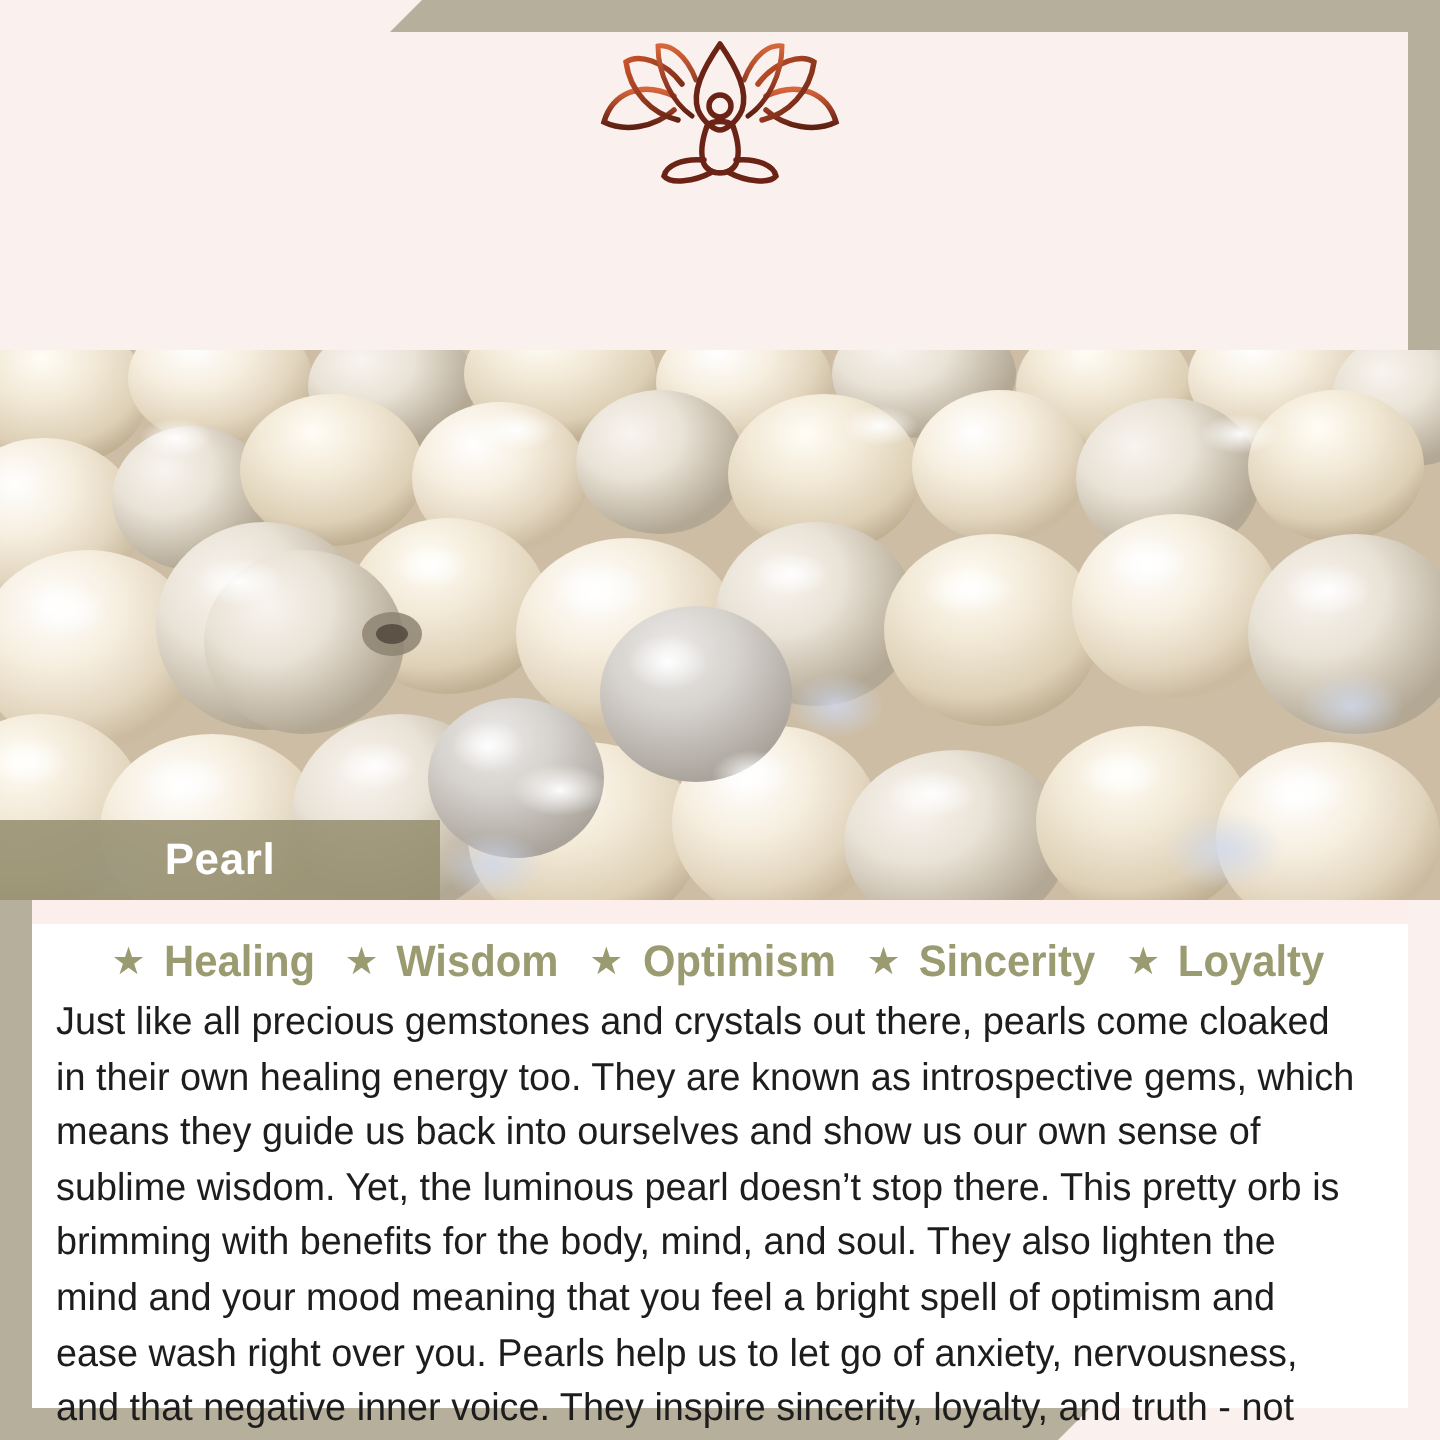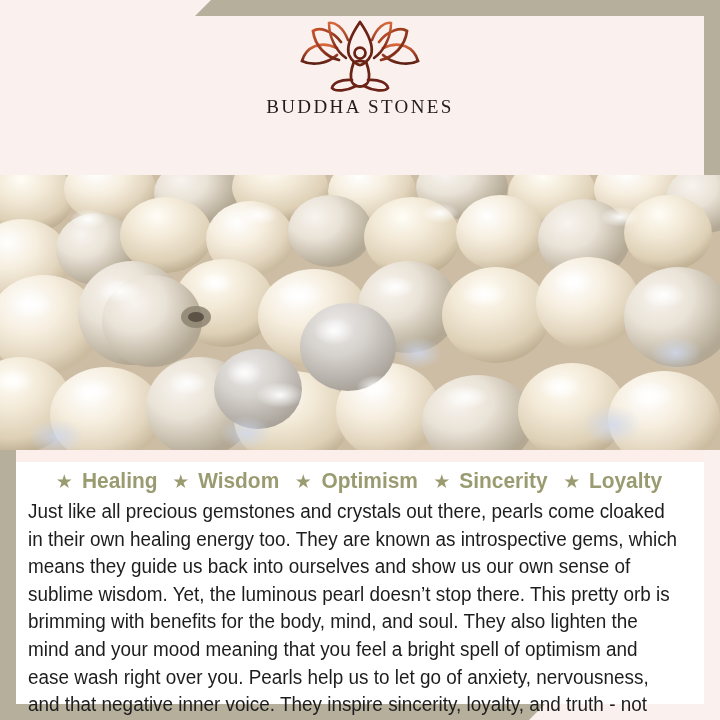--- a/index.html
+++ b/index.html
@@ -265,21 +265,20 @@
         <circle cx="142" cy="70" r="11" fill="none" stroke="#6b2316" stroke-width="5.5"></circle>
 
         <path d="M129 90 C 124 104, 122 118, 126 128 C 132 140, 152 140, 158 128 C 162 118, 160 104, 155 90 C 150 84, 134 84, 129 90 Z" fill="none" stroke="#6b2316" stroke-width="5.5" stroke-linejoin="round"></path>
 
         <path d="M126 124 C 104 122, 88 130, 86 140 C 92 148, 116 146, 134 136" fill="none" stroke="#6b2316" stroke-width="5.5" stroke-linecap="round"></path>
         <path d="M158 124 C 180 122, 196 130, 198 140 C 192 148, 168 146, 150 136" fill="none" stroke="#6b2316" stroke-width="5.5" stroke-linecap="round"></path>
 
         <path d="M130 132 C 136 138, 148 138, 154 132" fill="none" stroke="#6b2316" stroke-width="4.5" stroke-linecap="round"></path>
       </svg>
     </span>
-    <div class="logo-word">BUDDHA STONES</div>
   </div>
 
 
   <div class="hero">
     <svg viewBox="0 0 720 275" xmlns="http://www.w3.org/2000/svg" preserveAspectRatio="xMidYMid slice">
       <defs>
         <radialGradient id="p1" cx="35%" cy="28%" r="72%">
           <stop offset="0%" stop-color="#ffffff"></stop>
           <stop offset="42%" stop-color="#f6eedf"></stop>
           <stop offset="78%" stop-color="#e3d6bf"></stop>
@@ -394,20 +393,23 @@
 
       <g>
         <ellipse cx="612" cy="250" rx="30" ry="20" fill="url(#irid)"></ellipse>
         <ellipse cx="56" cy="262" rx="28" ry="18" fill="url(#irid)"></ellipse>
         <ellipse cx="246" cy="258" rx="26" ry="17" fill="url(#irid)"></ellipse>
         <ellipse cx="418" cy="178" rx="24" ry="16" fill="url(#irid)"></ellipse>
         <ellipse cx="676" cy="178" rx="26" ry="17" fill="url(#irid)"></ellipse>
       </g>
     </svg>
 
+    <div class="stone-label">
+      <span>Pearl</span>
+    </div>
   </div>
 
   <div class="content"></div>
   <div class="pink-strip"></div>
 
   <div class="benefits">
     <div class="benefit">
       <span class="star">★</span>
       <span class="blabel">Healing</span>
     </div>

